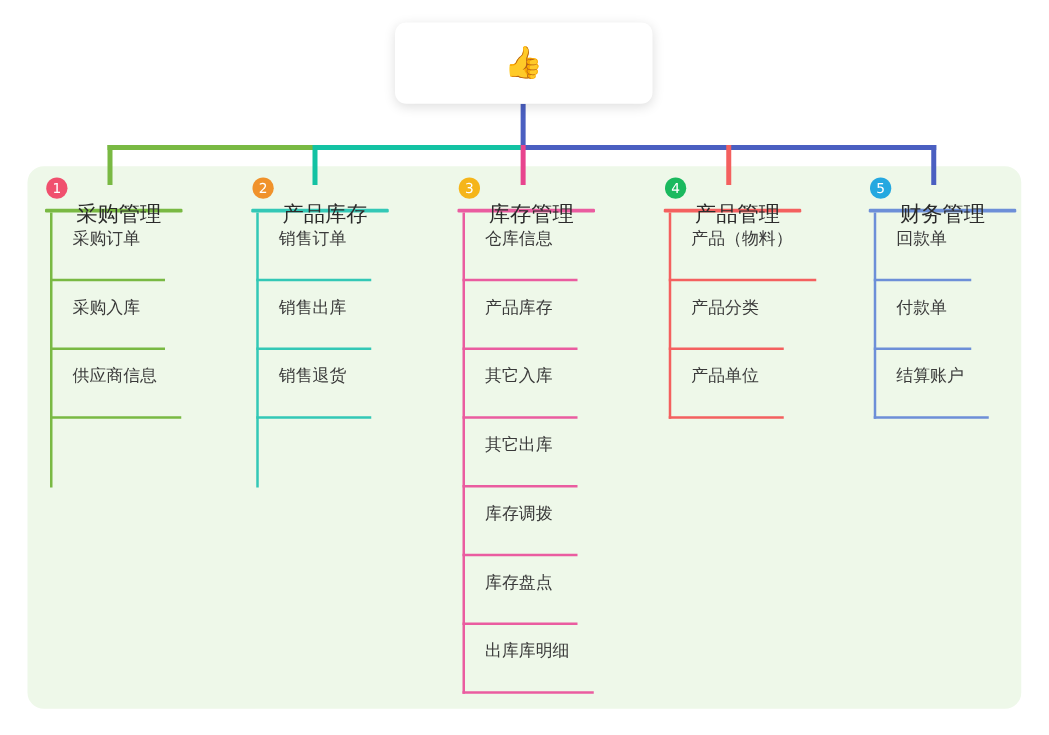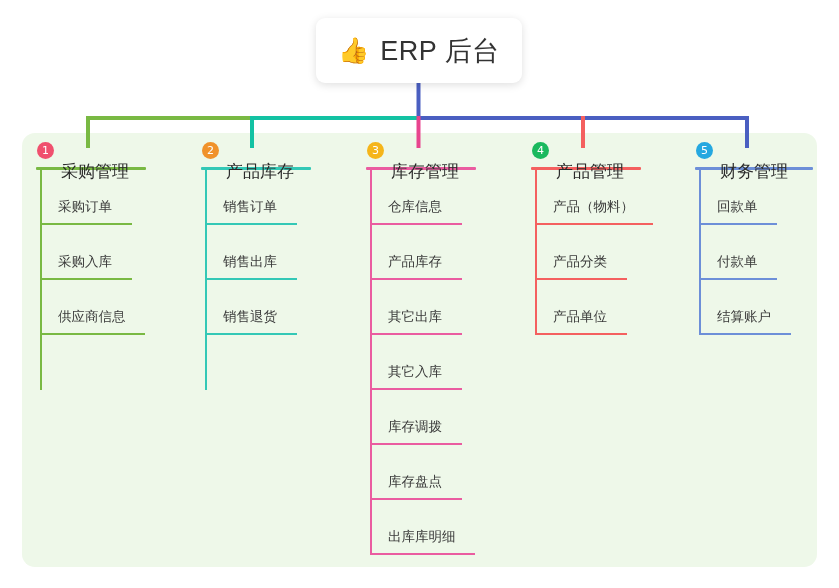--- a/index.html
+++ b/index.html
@@ -128,21 +128,21 @@
     top: 0;
     width: 2px;
   }
   .item {
     position: relative;
     height: 55px;
   }
   .item-label {
     position: absolute;
     left: 18px;
-    bottom: 9px;
+    bottom: 25px;
     font-size: 13.5px;
     color: #3a3a3a;
     white-space: nowrap;
   }
   .item-rule {
     position: absolute;
     left: 0;
     bottom: 0;
     height: 2px;
   }
@@ -164,21 +164,20 @@
 
     <line x1="88" y1="116" x2="88" y2="148" stroke="#79b943" stroke-width="4"></line>
     <line x1="252" y1="116" x2="252" y2="148" stroke="#13c2a3" stroke-width="4"></line>
     <line x1="418.5" y1="116" x2="418.5" y2="148" stroke="#e8448e" stroke-width="4"></line>
     <line x1="583" y1="116" x2="583" y2="148" stroke="#f4605f" stroke-width="4"></line>
     <line x1="747" y1="116" x2="747" y2="148" stroke="#4a5fc1" stroke-width="4"></line>
   </svg>
 
   <div class="root-card">
     <span class="root-emoji">👍</span>
-    <span class="root-title">ERP 后台</span>
   </div>
 
   <div class="columns" id="columns">
       <div class="col" style="left: 22px;">
         <div class="col-head">
           <span class="badge" style="background: rgb(240, 80, 110);">1</span>
           <span class="col-title">采购管理</span>
         </div>
         <div class="head-rule" style="background: rgb(121, 185, 67); width: 110px;"></div>
         <div class="items">
@@ -229,25 +228,25 @@
           <div class="spine" style="background: rgb(234, 92, 160); height: 385px;"></div>
           <div class="item">
             <span class="item-label">仓库信息</span>
             <div class="item-rule" style="background: rgb(234, 92, 160); width: 92px;"></div>
           </div>
           <div class="item">
             <span class="item-label">产品库存</span>
             <div class="item-rule" style="background: rgb(234, 92, 160); width: 92px;"></div>
           </div>
           <div class="item">
+            <span class="item-label">其它入库</span>
+            <div class="item-rule" style="background: rgb(234, 92, 160); width: 92px;"></div>
+          </div>
+          <div class="item">
             <span class="item-label">其它出库</span>
-            <div class="item-rule" style="background: rgb(234, 92, 160); width: 92px;"></div>
-          </div>
-          <div class="item">
-            <span class="item-label">其它入库</span>
             <div class="item-rule" style="background: rgb(234, 92, 160); width: 92px;"></div>
           </div>
           <div class="item">
             <span class="item-label">库存调拨</span>
             <div class="item-rule" style="background: rgb(234, 92, 160); width: 92px;"></div>
           </div>
           <div class="item">
             <span class="item-label">库存盘点</span>
             <div class="item-rule" style="background: rgb(234, 92, 160); width: 92px;"></div>
           </div>

